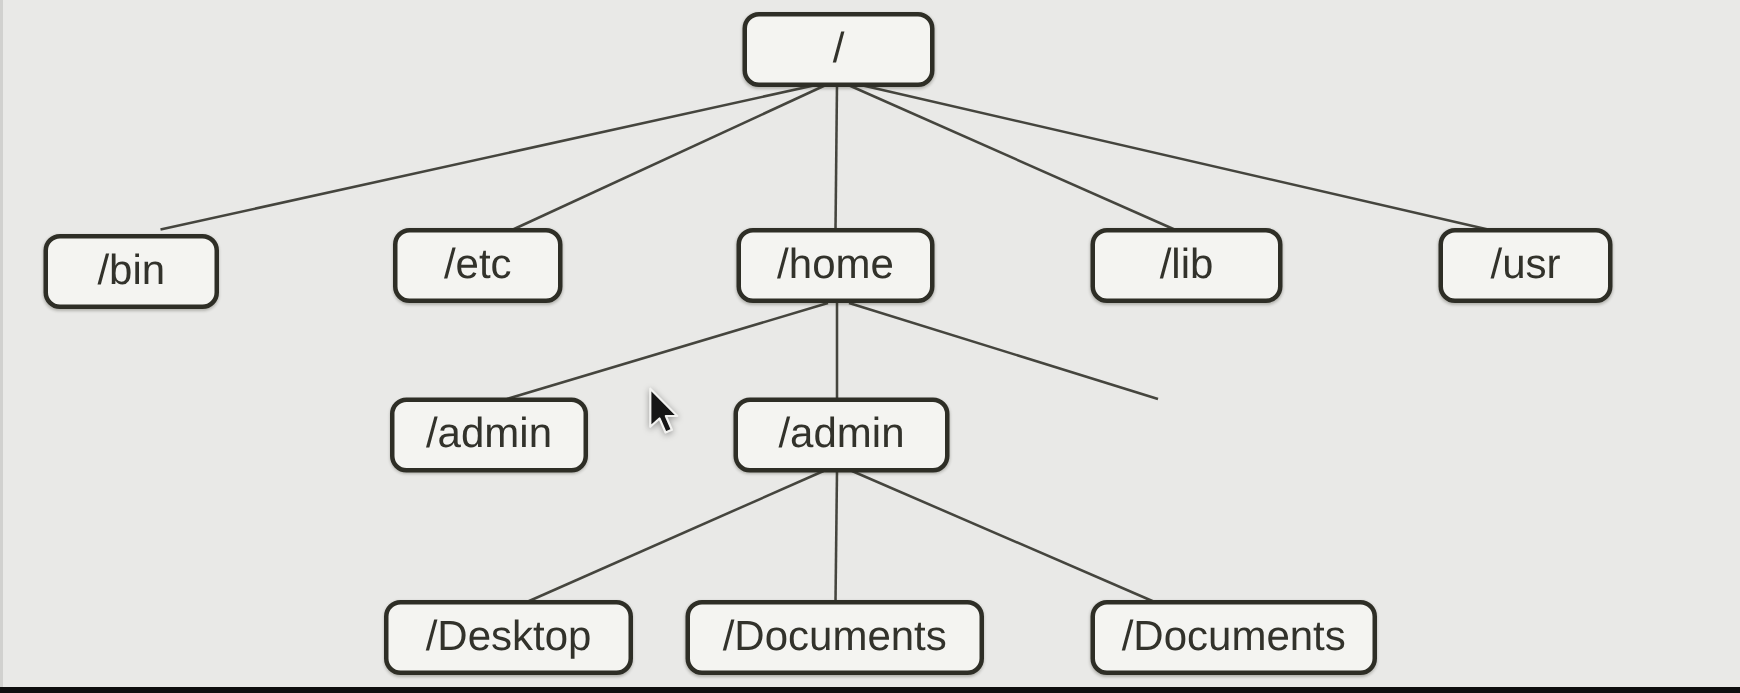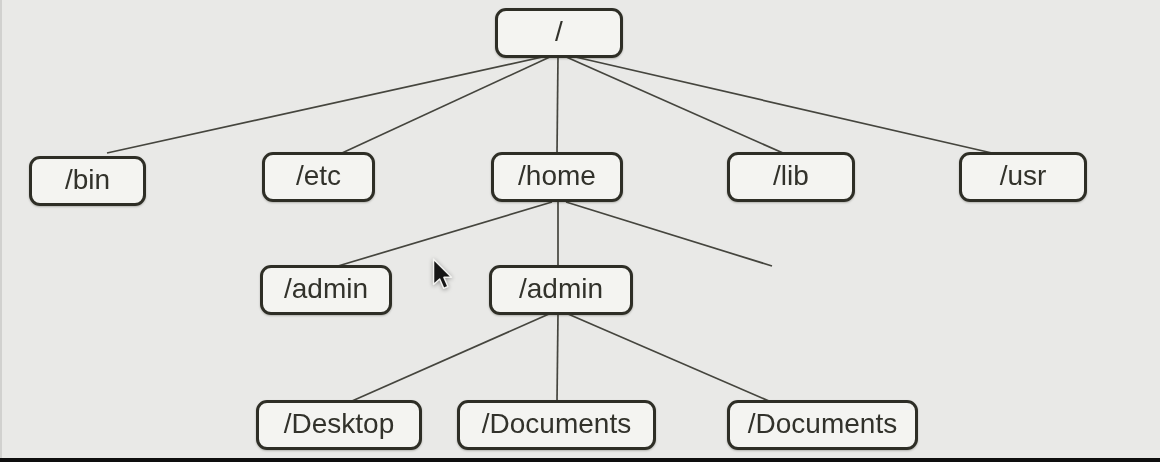--- a/index.html
+++ b/index.html
@@ -93,21 +93,21 @@
     </div>
   <div class="node" style="left:262px;top:152px;width:113px;">
       <span class="node-label">/etc</span>
     </div>
   <div class="node" style="left:491px;top:152px;width:132px;">
       <span class="node-label">/home</span>
     </div>
   <div class="node" style="left:727px;top:152px;width:128px;text-align:center;">
       <span class="node-label">/lib</span>
     </div>
-  <div class="node" style="left:959px;top:152px;width:128px;">
+  <div class="node" style="left:959px;top:152px;width:116px;">
       <span class="node-label">/usr</span>
     </div>
 
   <div class="node" style="left:260px;top:265px;width:132px;text-align:center;">
       <span class="node-label">/admin</span>
     </div>
   <div class="node" style="left:489px;top:265px;width:144px;">
       <span class="node-label">/admin</span>
     </div>
 

